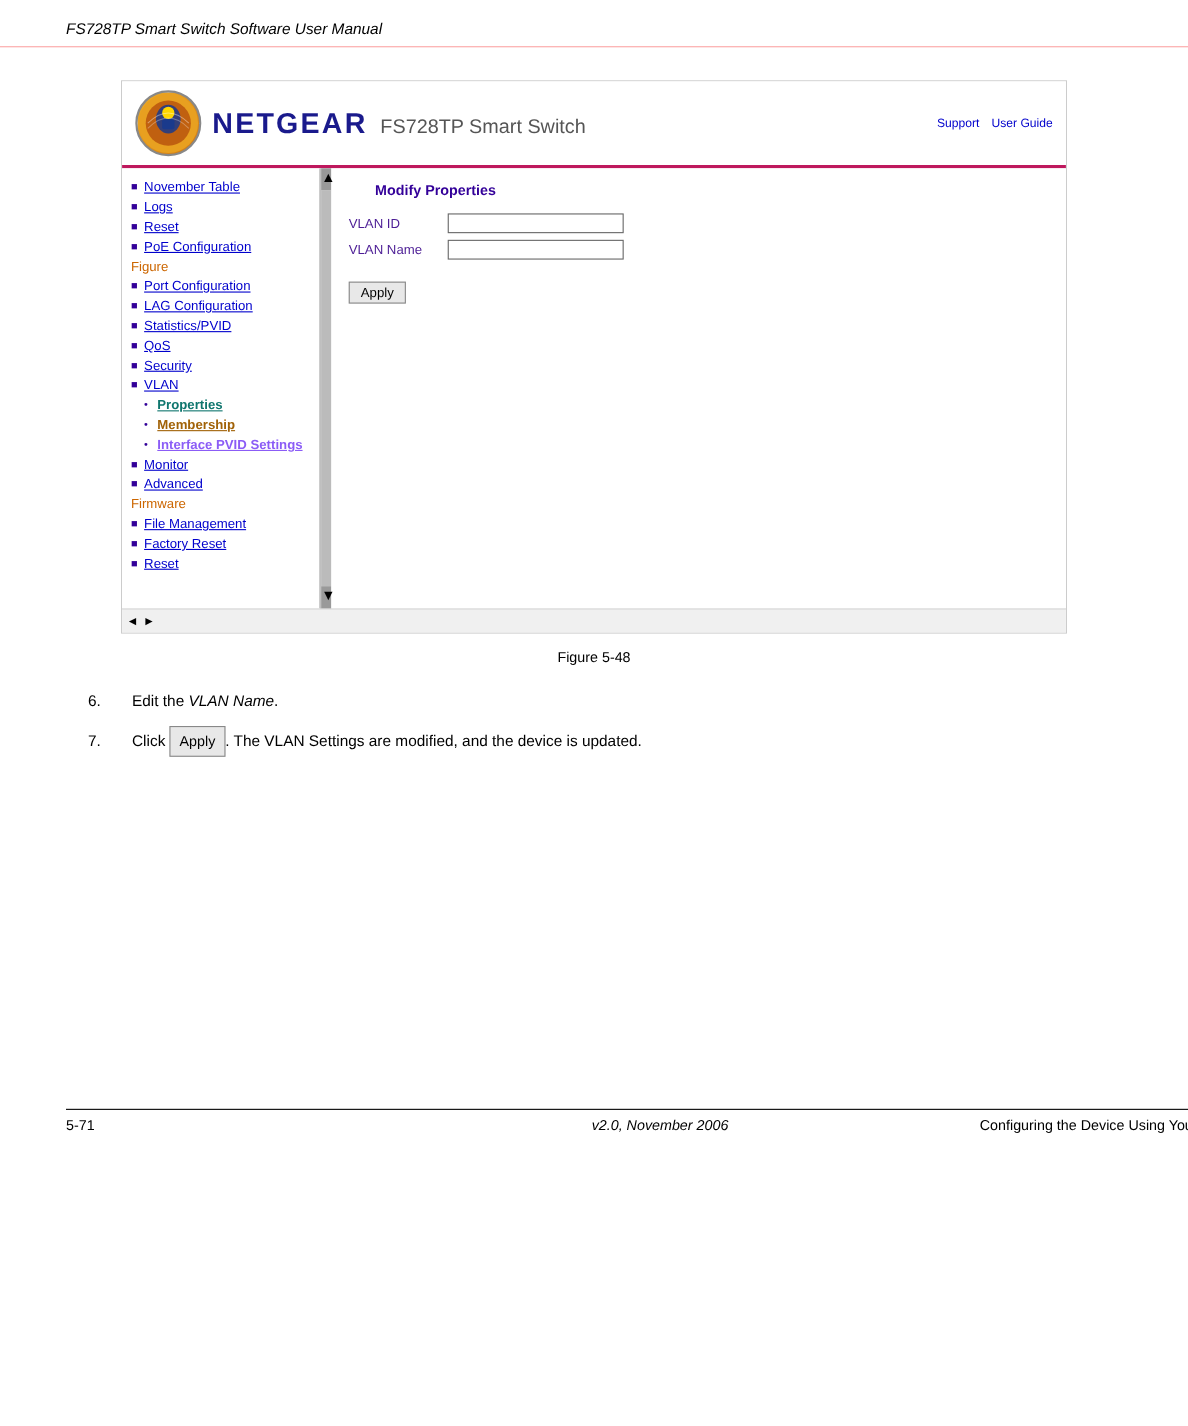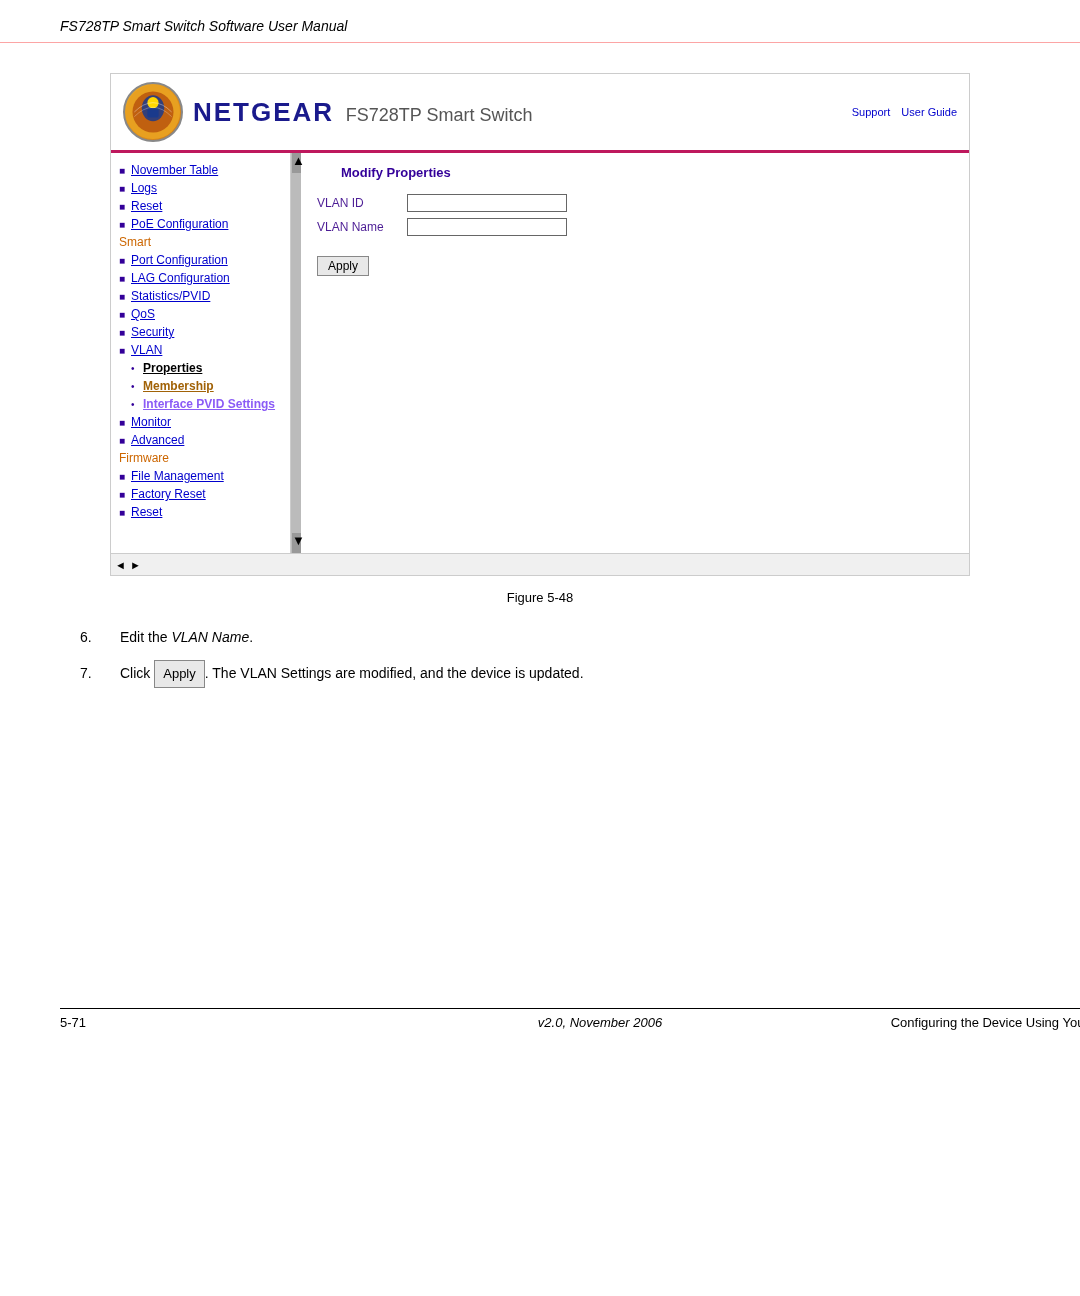--- a/index.html
+++ b/index.html
@@ -290,21 +290,21 @@
             <a>Logs</a>
           </div>
           <div class="sidebar-item">
             <span class="bullet">■</span>
             <a>Reset</a>
           </div>
           <div class="sidebar-item">
             <span class="bullet">■</span>
             <a>PoE Configuration</a>
           </div>
-          <div class="sidebar-section-label">Smart</div>
+          <div class="sidebar-section-label">Figure</div>
           <div class="sidebar-item">
             <span class="bullet">■</span>
             <a>Port Configuration</a>
           </div>
           <div class="sidebar-item">
             <span class="bullet">■</span>
             <a>LAG Configuration</a>
           </div>
           <div class="sidebar-item">
             <span class="bullet">■</span>
@@ -317,21 +317,21 @@
           <div class="sidebar-item">
             <span class="bullet">■</span>
             <a>Security</a>
           </div>
           <div class="sidebar-item">
             <span class="bullet">■</span>
             <a>VLAN</a>
           </div>
           <div class="sidebar-item sub">
             <span class="bullet" style="color:#330099;">•</span>
-            <a style="color:#000000; font-weight:bold;">Properties</a>
+            <a style="color:#0f766e; font-weight:bold;">Properties</a>
           </div>
           <div class="sidebar-item sub">
             <span class="bullet" style="color:#330099;">•</span>
             <a style="color:#a16207; font-weight:bold;">Membership</a>
           </div>
           <div class="sidebar-item sub">
             <span class="bullet" style="color:#330099;">•</span>
             <a style="color:#8b5cf6; font-weight:bold;">Interface PVID Settings</a>
           </div>
           <div class="sidebar-item">

